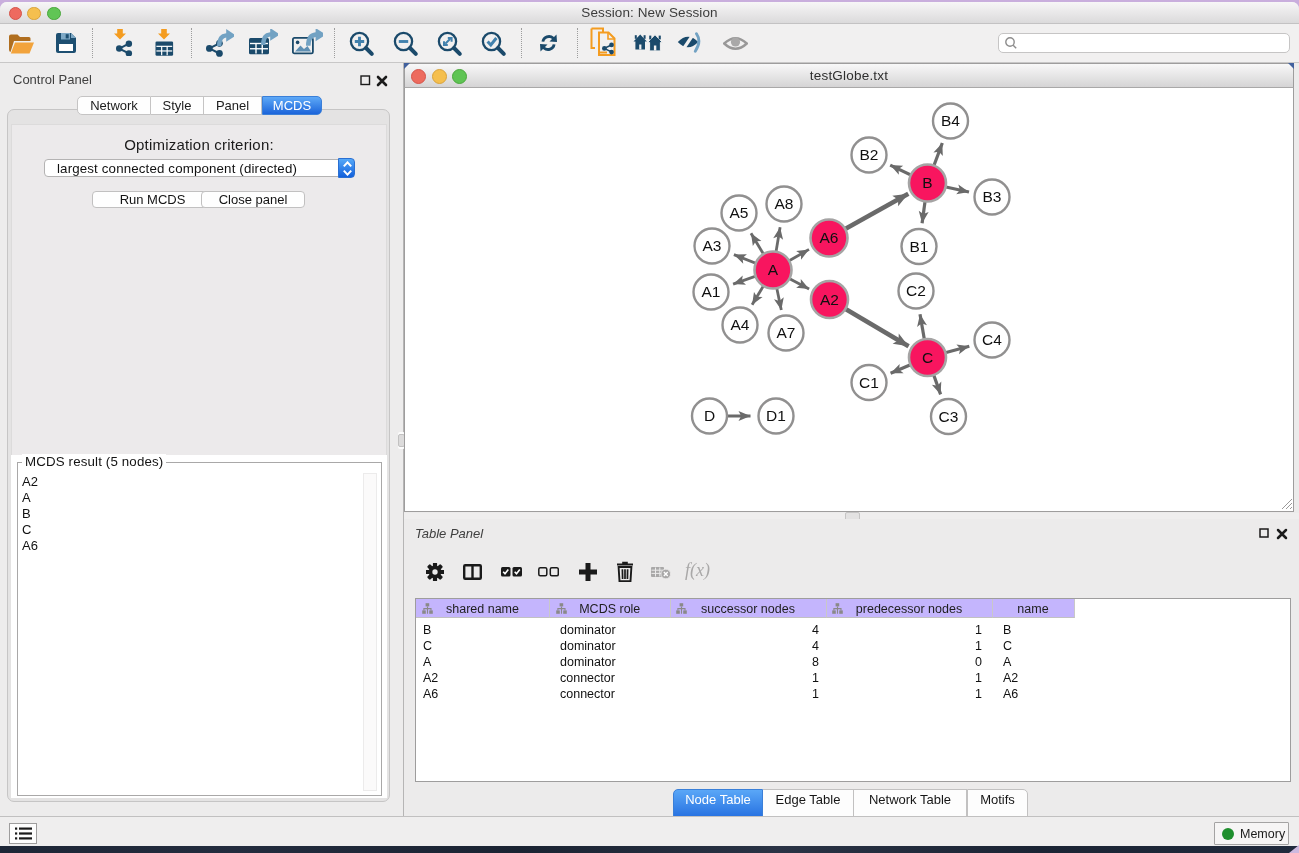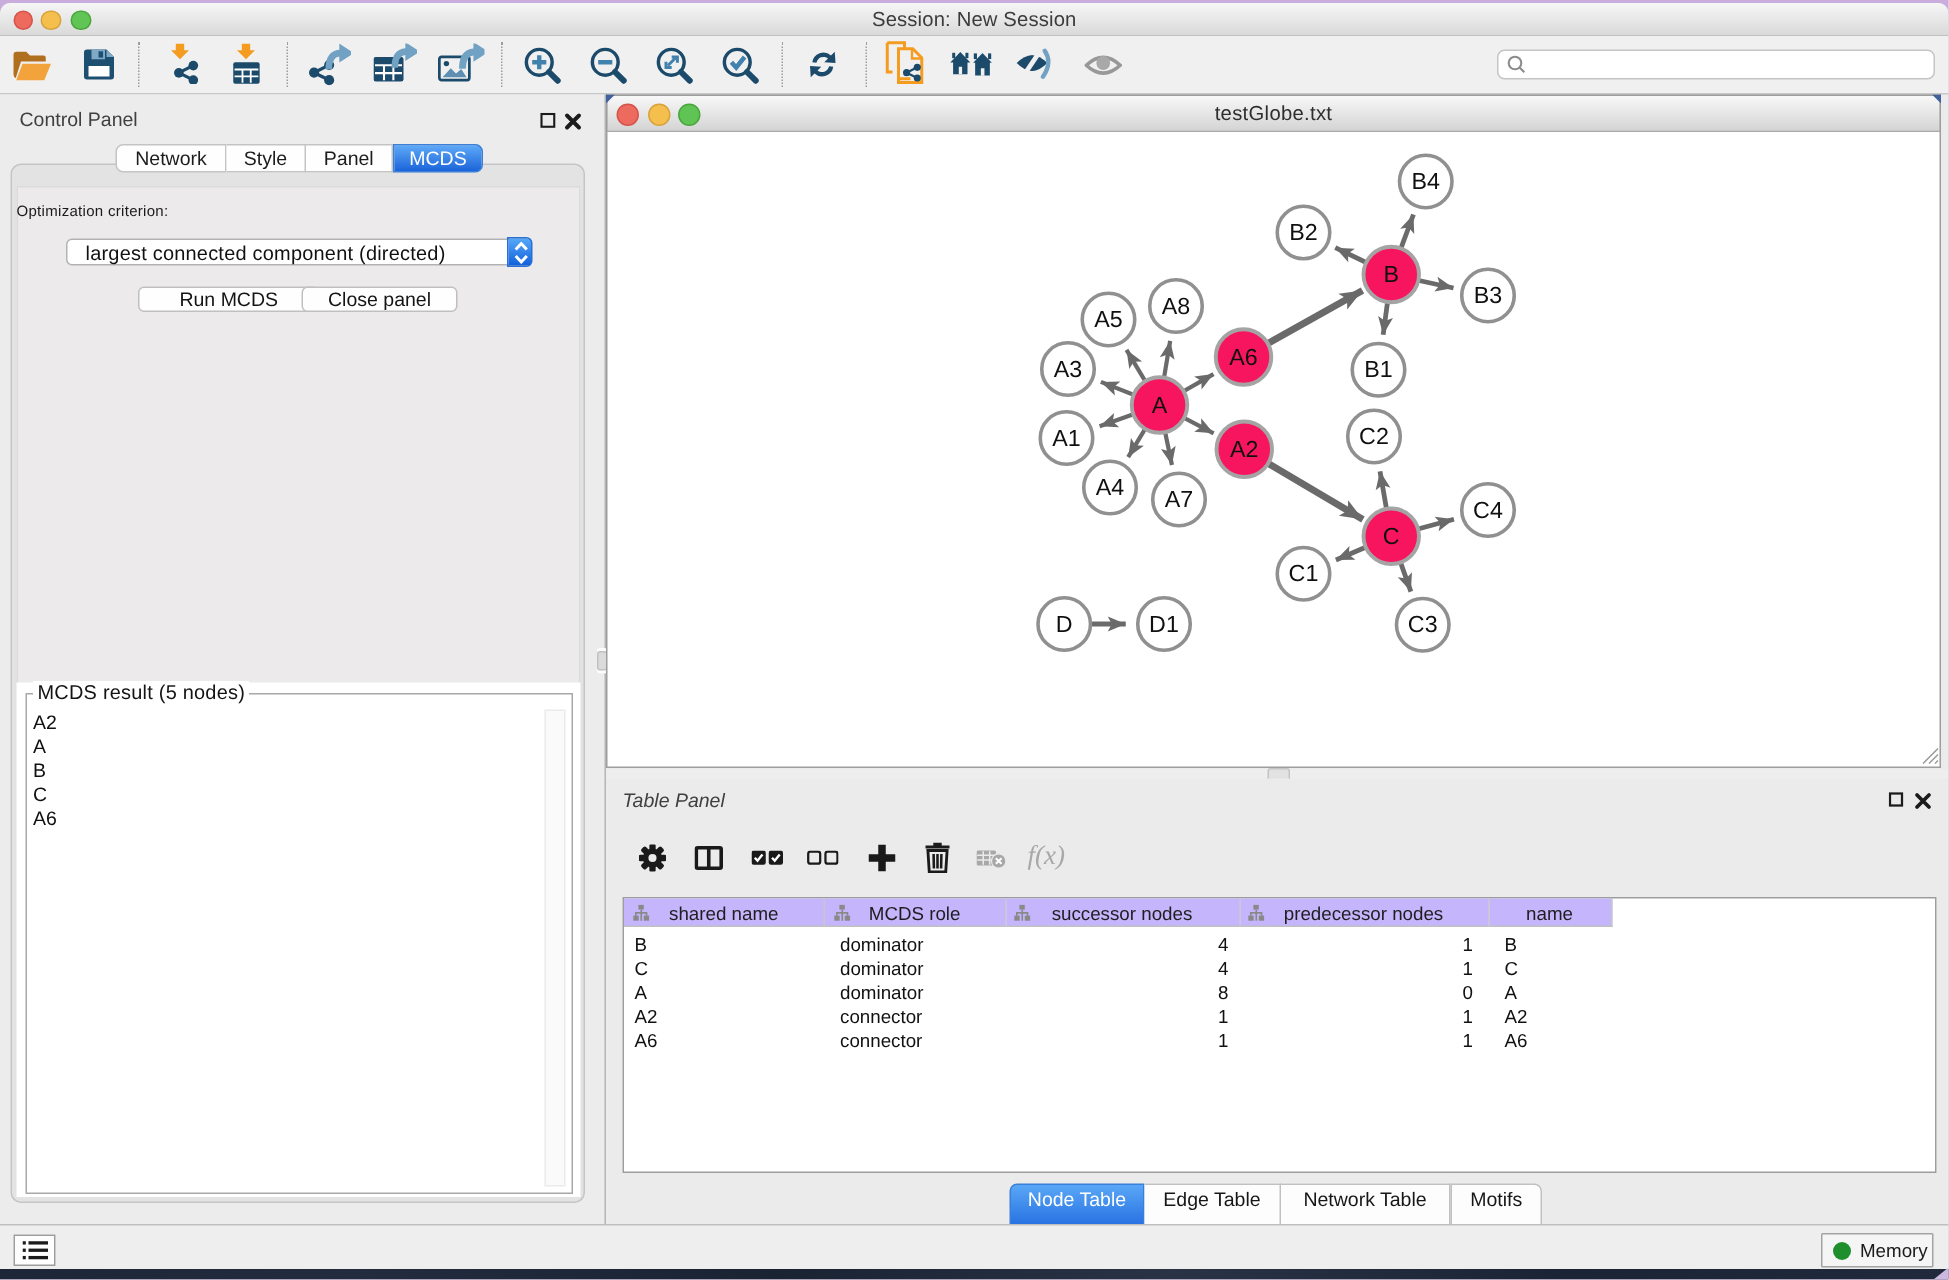--- a/index.html
+++ b/index.html
@@ -20,21 +20,21 @@
 #leftpanel{left:0;top:63px;width:403px;height:753px;background:#edecec;}
 #vdivider{left:403px;top:63px;width:1px;height:753px;background:#b6b5b5;}
 #vknob{left:398px;top:434px;width:5px;height:11px;background:#dcdbdb;border:1px solid #c2c1c1;border-radius:2px;box-shadow:0 -2px 0 #fcfcfc,0 2px 0 #fcfcfc;}
 .paneltitle{font-size:13px;color:#404040;}
 #tabcontainer{left:7px;top:109px;width:383px;height:693px;background:#e4e3e3;border:1px solid #c6c5c5;border-radius:7px;box-sizing:border-box;}
 #innerpanel{left:11px;top:124px;width:376px;height:674px;background:#eceaeb;border:1px solid #dcdbdb;box-sizing:border-box;}
 #whitesec{left:11px;top:455px;width:376px;height:343px;background:#ffffff;}
 .tab{top:96px;height:19px;background:#fefefe;border:1px solid #c5c4c4;box-sizing:border-box;
   font-size:13px;color:#1c1c1c;text-align:center;line-height:18px;}
 .tabsel{background:linear-gradient(#5ea9f7,#1b64da);color:#fff;border-color:#3a7fd8;}
-#optlabel{left:11px;top:136px;width:376px;font-size:10px;color:#1b1b1b;letter-spacing:0.2px;}
+#optlabel{left:11px;top:136px;width:376px;text-align:center;font-size:15px;color:#1b1b1b;letter-spacing:0.2px;}
 #dropdown{left:44px;top:159px;width:310px;height:18px;background:#fff;border:1px solid #b4b3b3;border-radius:4px;box-sizing:border-box;}
 #dropdown .txt{position:absolute;left:12px;top:0.5px;font-size:13.3px;color:#111;letter-spacing:0.15px;}
 #spinner{left:338px;top:158px;width:17px;height:20px;border-radius:0 4px 4px 0;
   background:linear-gradient(#55a8f8,#1260dc);border:1px solid #2a6fd2;box-sizing:border-box;}
 .btn{top:191px;height:17px;background:#fefefe;border:1px solid #c1c0c0;border-radius:4px;
   font-size:13px;color:#141414;text-align:center;line-height:16px;box-sizing:border-box;}
 #groupbox{left:17px;top:462px;width:363px;height:332px;border:1px solid #a9a8a8;}
 #grouplabel{left:22px;top:454px;background:#fff;padding:0 3px;font-size:13.3px;color:#141414;letter-spacing:0.15px;}
 #mcdslist{left:22px;top:474px;font-size:13px;color:#111;line-height:16px;}
 #scrollstrip{left:363px;top:473px;width:14px;height:318px;background:#fbfafa;border:1px solid #ecebeb;box-sizing:border-box;}

